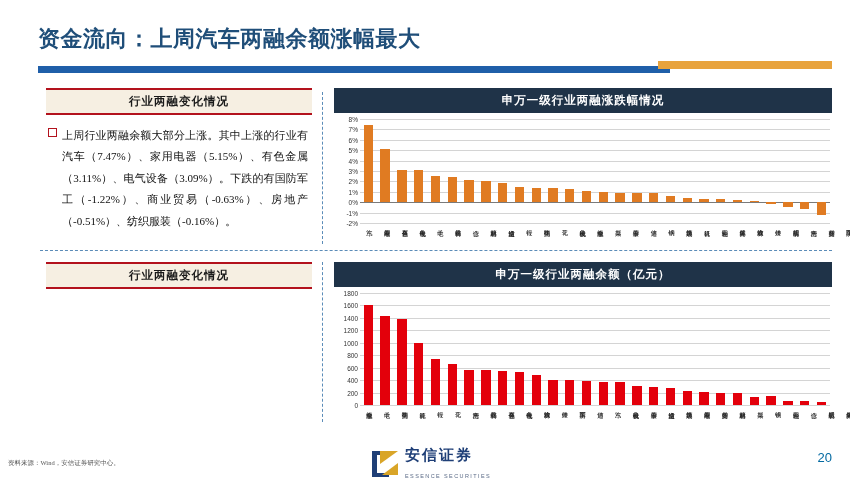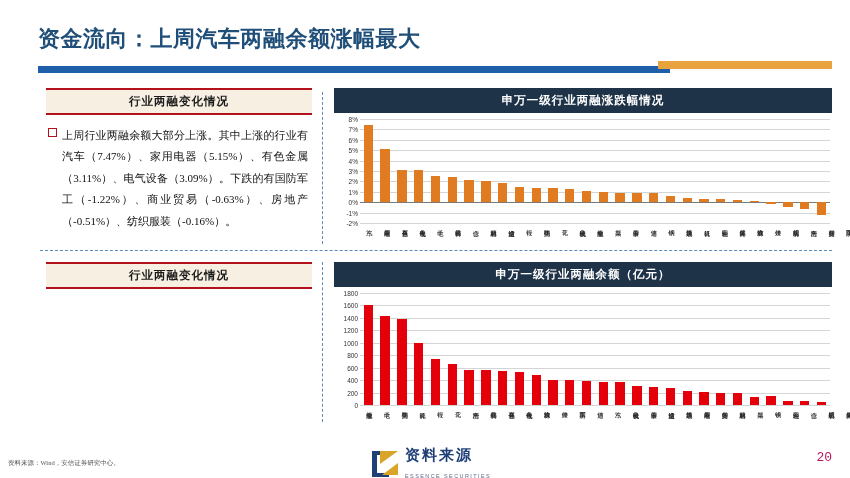--- a/index.html
+++ b/index.html
@@ -108,22 +108,22 @@
   }
   .logo-mark .tri2{
     position:absolute;left:10px;top:12px;width:0;height:0;
     border-right:16px solid #D9A528;border-top:12px solid transparent;
   }
   .logo-txt-cn{font-size:15px;font-weight:bold;color:#1F3F77;letter-spacing:2px;
     font-family:"Liberation Serif","DejaVu Serif",serif;line-height:1.1;}
   .logo-txt-en{font-size:5.5px;color:#5a6a86;letter-spacing:1.4px;
     font-family:"Liberation Sans","DejaVu Sans",sans-serif;}
   .pagenum{
-    position:absolute;right:18px;top:450px;font-size:13px;color:#be185d;
-    font-family:Liberation Mono, monospace;
+    position:absolute;right:18px;top:450px;font-size:13px;color:#0369a1;
+    font-family:Liberation Sans, sans-serif;
   }
 </style>
 </head>
 <body>
 
 <div class="slide">
 
   <div class="title">资金流向：上周汽车两融余额涨幅最大</div>
   <div class="rule-blue"></div>
   <div class="rule-orange"></div>
@@ -555,19 +555,19 @@
   <div class="source">资料来源：Wind，安信证券研究中心。</div>
 
   <div class="logo">
     <span class="logo-mark">
       <span class="sq"></span>
         <span class="sq2"></span>
         <span class="tri"></span>
         <span class="tri2"></span>
     </span>
     <span>
-      <span class="logo-txt-cn">资料来源</span><br>
+      <span class="logo-txt-cn">安信证券</span><br>
       <span class="logo-txt-en">ESSENCE SECURITIES</span>
     </span>
   </div>
 
   <div class="pagenum">20</div>
 </div>
 
 </body></html>

